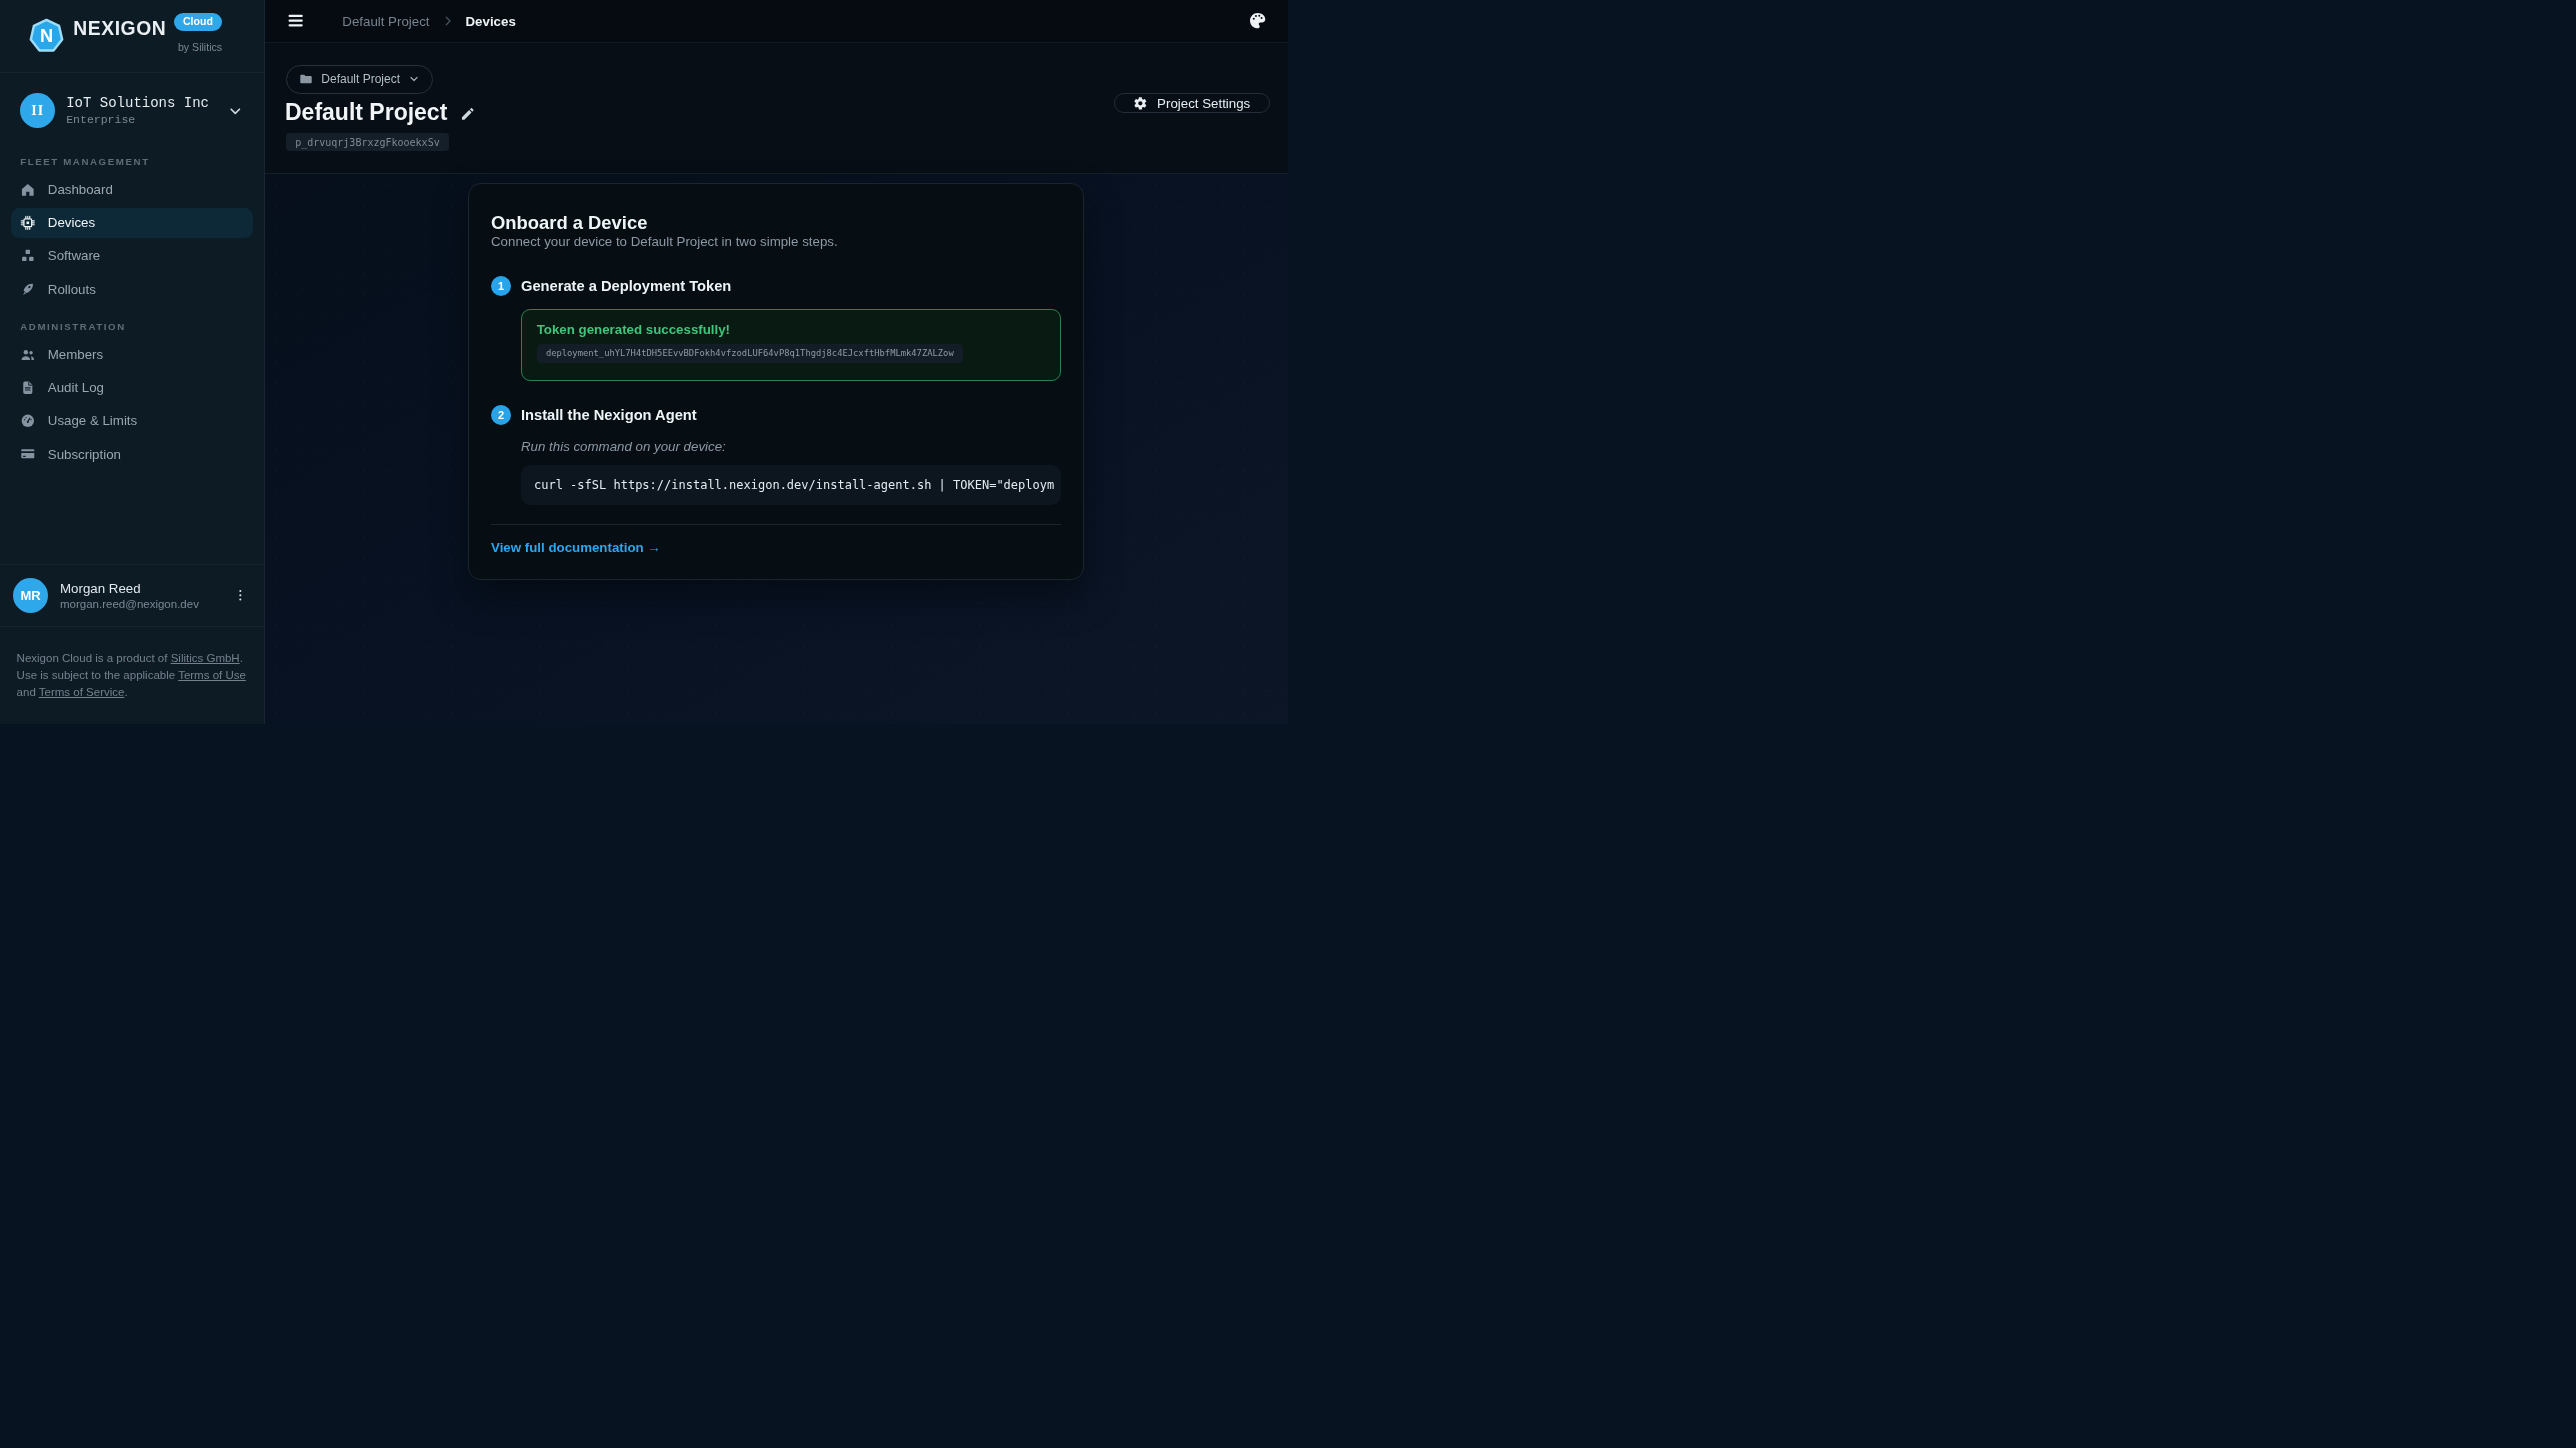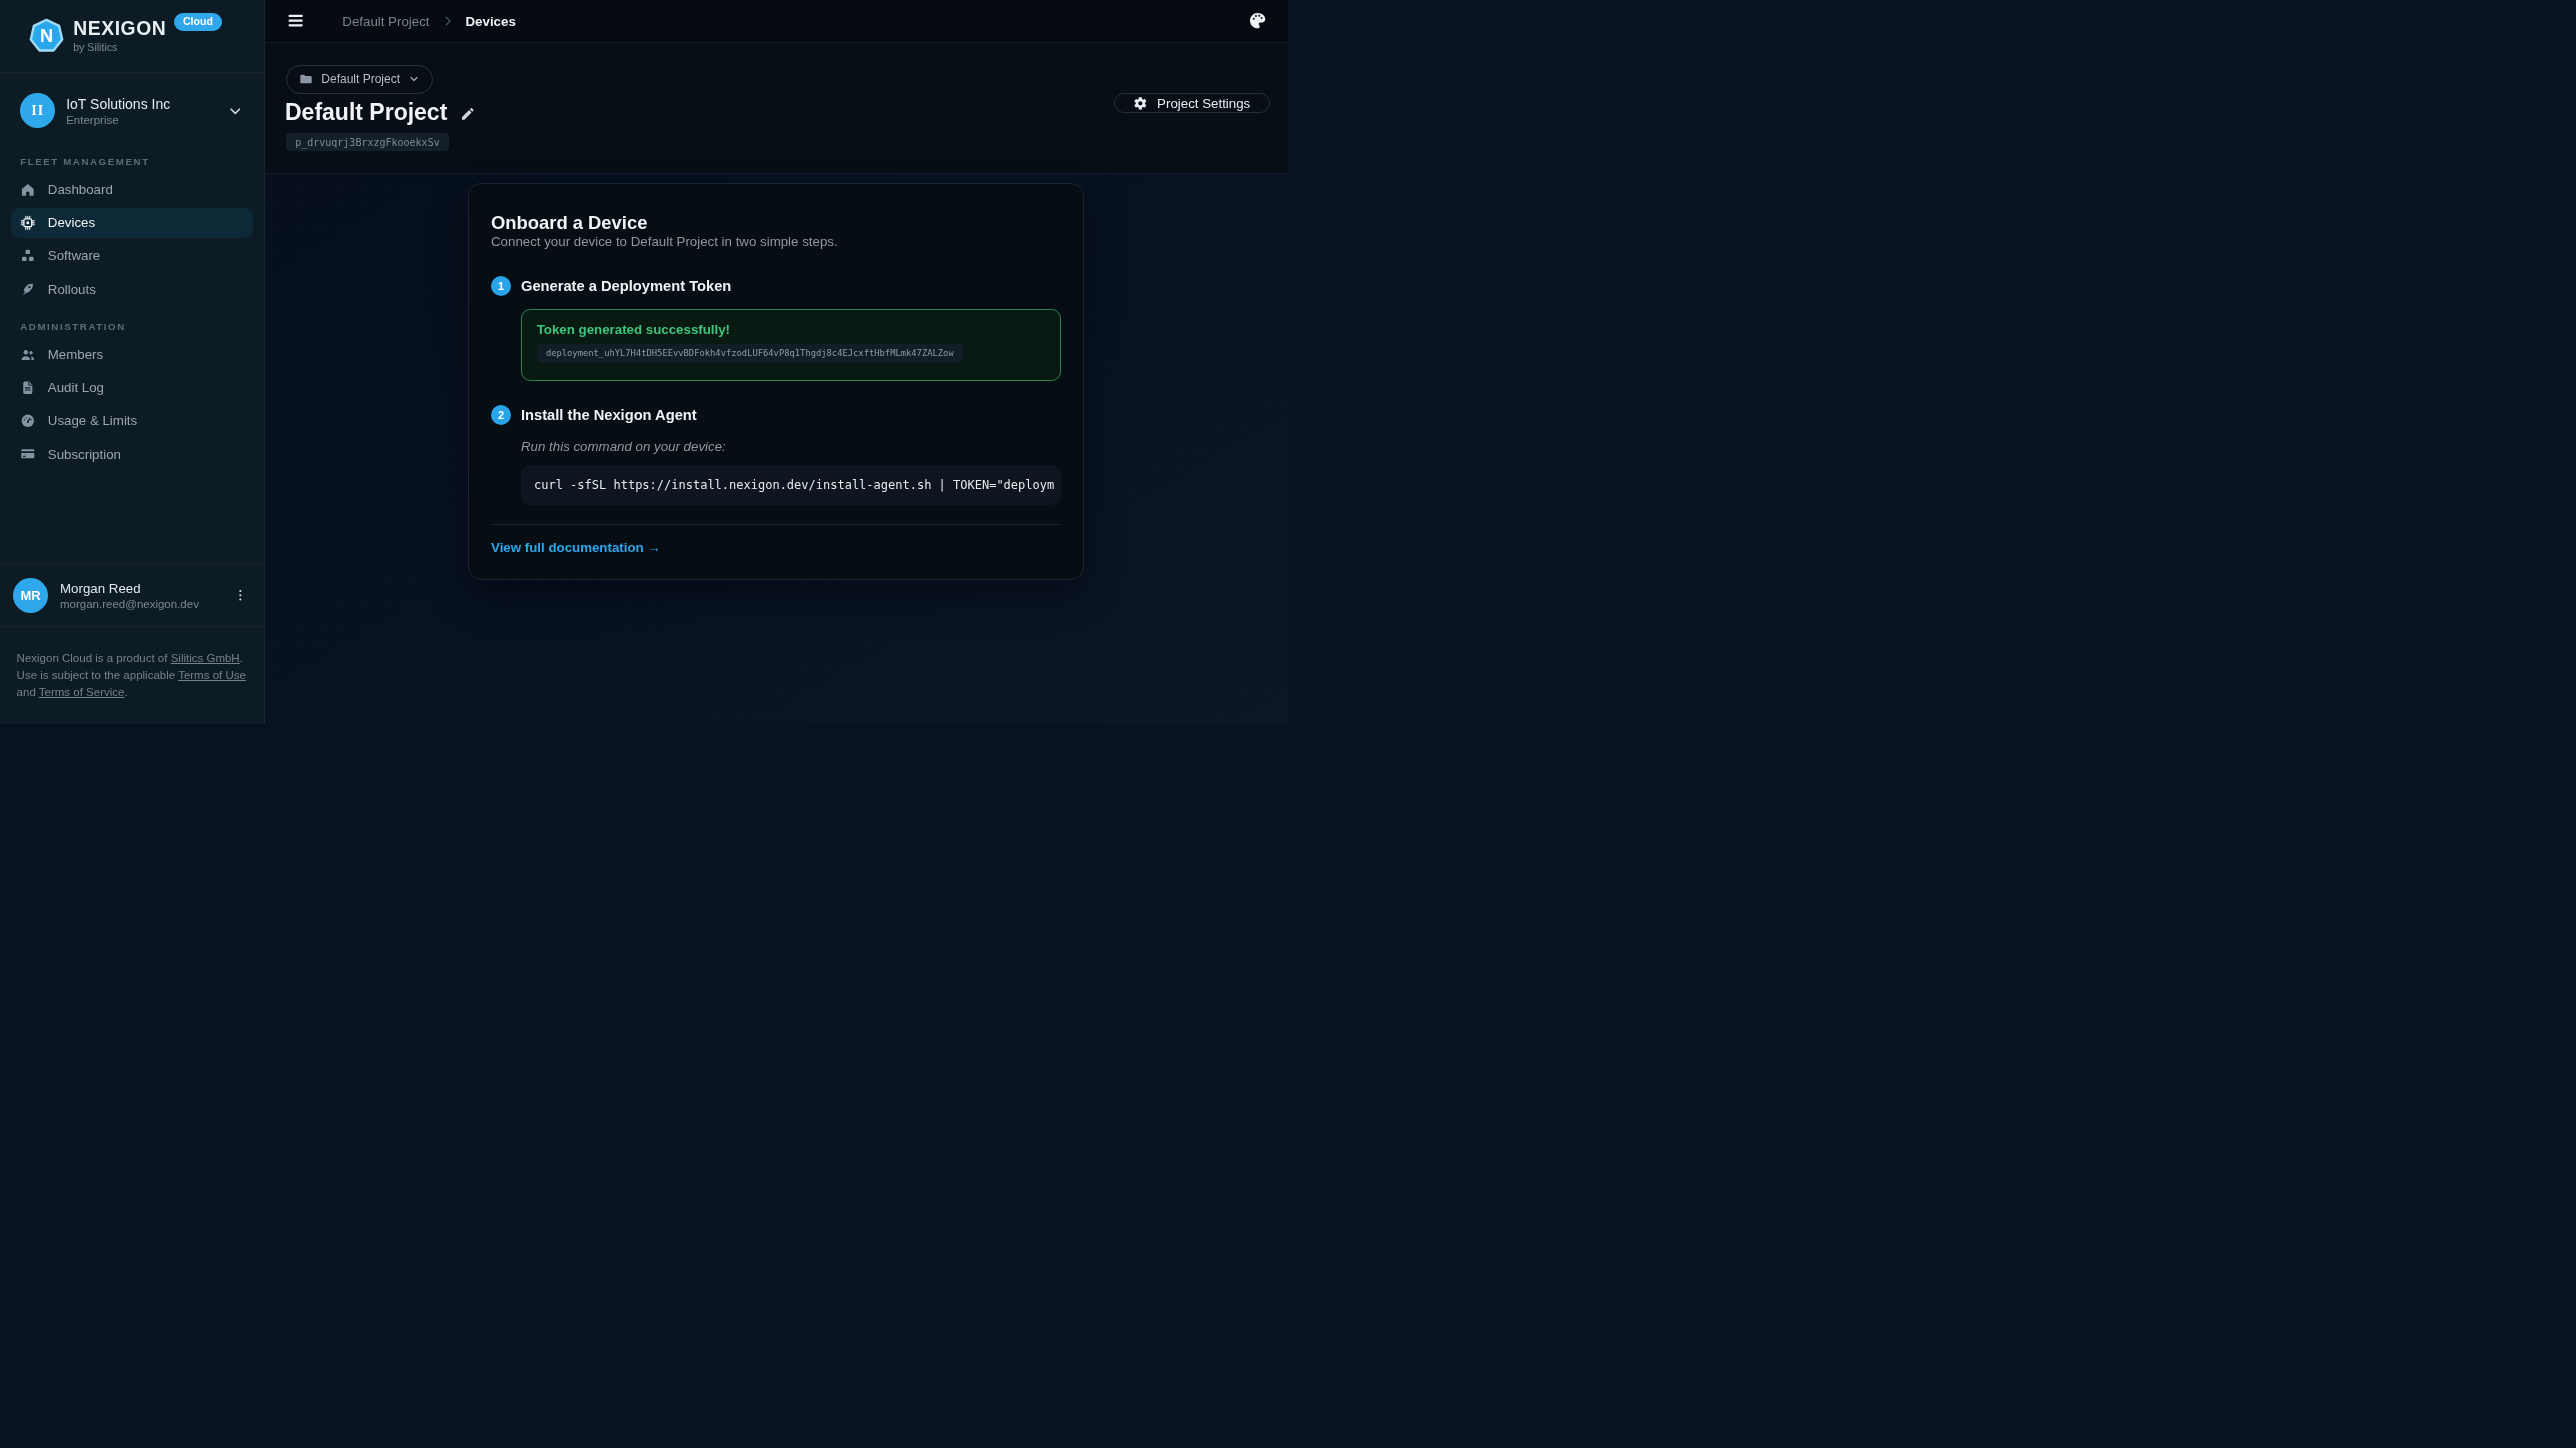--- a/index.html
+++ b/index.html
@@ -16,33 +16,33 @@
   .sidebar {
     width:265px; min-width:265px; height:100%;
     background:#0d1b25; border-right:0.9px solid #182634;
     display:flex; flex-direction:column;
   }
   .logo-block {
     height:73px; border-bottom:0.9px solid #18232e;
     display:flex; align-items:center; padding-left:29px; flex:none;
   }
   .logo-hept { width:35px; height:36px; flex:none; }
-  .brand-text { margin-left:9.2px; }
+  .brand-text { margin-left:9.2px;text-align:right; }
   .brand-row { display:flex; align-items:flex-start; gap:7.4px; }
   .brand-name { font-size:19.3px; font-weight:800; letter-spacing:0.6px; color:#e9eff3; line-height:1; }
   .cloud-badge { background:#2fa7eb; color:#fff; font-size:10.6px; font-weight:700;
     padding:2.8px 9.2px; border-radius:919px; line-height:1.1; margin-top:-5.5px; }
   .brand-byline { font-size:10.6px; color:#7b8894; margin-top:2.8px; }
 
   .org-selector { margin:13px 11px 3.7px; padding:7.4px 9.2px; display:flex; align-items:center;
     gap:11px; border-radius:9.2px; cursor:pointer; }
   .avatar { width:35px; height:35px; border-radius:50%; background:#2fa7eb; color:#fff;
     display:flex; align-items:center; justify-content:center; font-weight:700; font-size:13px; flex:none; }
   .avatar.serif { font-family:"Liberation Serif", serif; font-size:14px; letter-spacing:0.9px; }
-  .org-texts { min-width:0; }
+  .org-texts { min-width:0;font-family:Liberation Mono, monospace; }
   .org-name { font-size:14px; color:#e6ecf0; }
   .org-plan { font-size:11.5px; color:#7b8894; margin-top:1.8px; }
   .org-chevron { margin-left:auto; color:#cdd6dd; }
 
   .nav { padding:0 11px; }
   .nav-section-label { font-size:9.7px; font-weight:700; letter-spacing:1.6px;
     color:#5f6d79; margin:16.6px 9.2px 7.4px; }
   .nav-item { display:flex; align-items:center; gap:12px; padding:7.4px 9.2px;
     border-radius:8.3px; color:#9aa6b0; font-size:13.3px; margin-bottom:2.8px; cursor:pointer; }
   .nav-item .ic { color:#8593a0; flex:none; }

